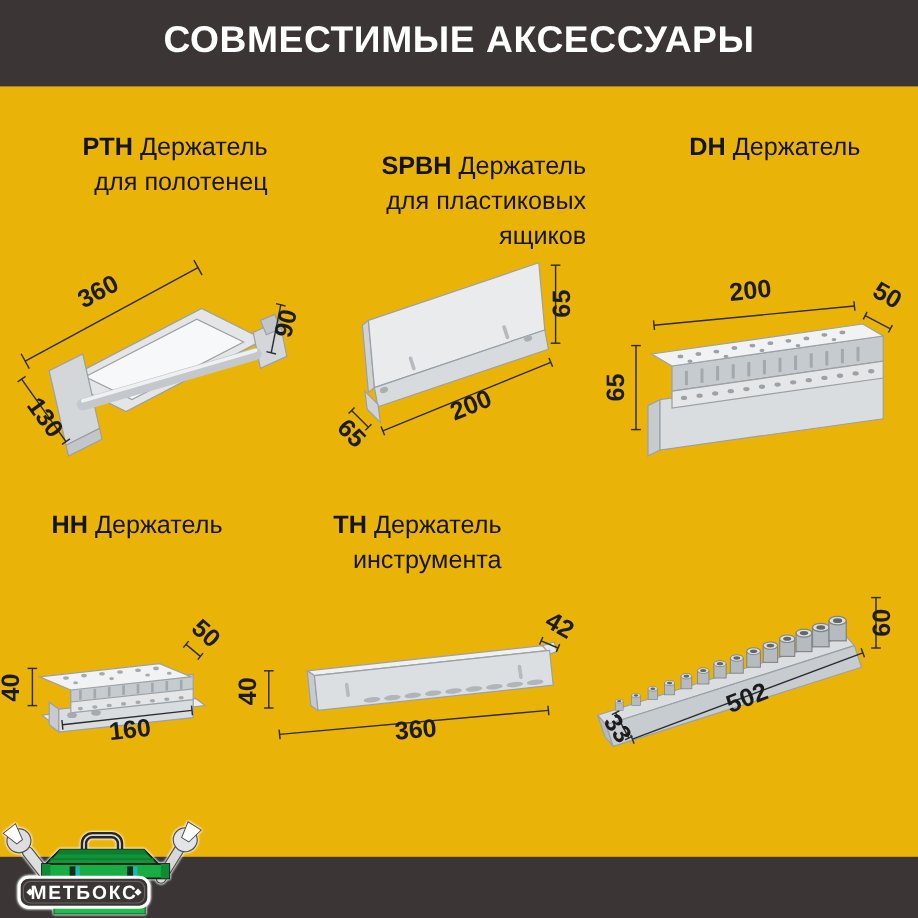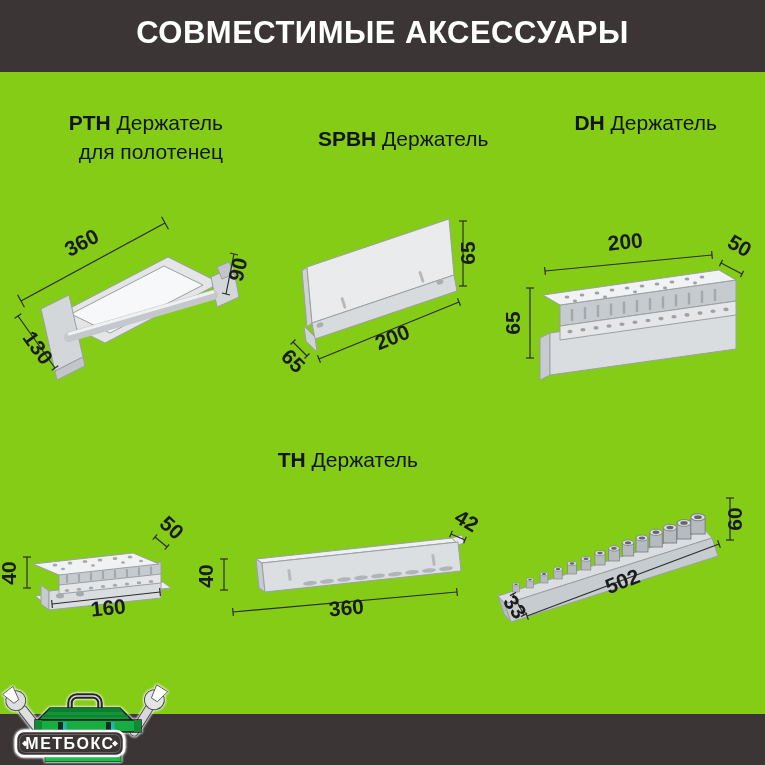--- a/index.html
+++ b/index.html
@@ -1,16 +1,16 @@
 <!DOCTYPE html>
 <html><head>
 <meta charset="utf-8">
 <style>
   html,body{margin:0;padding:0;background:#fff;}
-  .page{position:relative;width:765px;height:765px;background:#84cc16;overflow:hidden;
+  .page{position:relative;width:765px;height:765px;background:#eab308;overflow:hidden;
         font-family:"Liberation Sans","DejaVu Sans",sans-serif;}
   .bar{position:absolute;left:0;right:0;background:#3B3536;}
   .bar.top{top:0;height:72px;display:flex;align-items:center;justify-content:center;}
   .bar.bottom{top:714px;height:51px;}
   .title{color:#fff;font-weight:bold;font-size:31px;letter-spacing:0.5px;margin-top:-6px;}
   .heading{position:absolute;text-align:right;font-size:21px;line-height:29px;color:#141414;
            transform:translateX(-50%);}
   .heading .l1{display:block;white-space:nowrap;}
   .heading .l2{display:block;}
   .code{font-weight:bold;}
@@ -31,20 +31,21 @@
   <div class="bar top">
     <div class="title">СОВМЕСТИМЫЕ АКСЕССУАРЫ</div>
   </div>
 
   <div class="heading" style="left:128px;top:108px;width:190px">
     <span class="l1"><b class="code">PTH</b> <span>Держатель</span></span>
     <span class="l2">для полотенец</span>
   </div>
   <div class="heading" style="left:381px;top:124px;width:215px">
     <span class="l1"><b class="code">SPBH</b> <span>Держатель</span></span>
+    <span class="l2">для пластиковых ящиков</span>
   </div>
   <div class="heading" style="left:632px;top:108px;width:170px">
     <span class="l1"><b class="code">DH</b> <span>Держатель</span></span>
   </div>
 
   <svg class="fig" style="left:5px;top:205px" width="245" height="190" viewBox="0 0 245 190">
     <g class="part">
       <polygon points="48,112 163,52 215,78 100,138" fill="#e3e5e7"></polygon>
       <polygon points="66,109 159,61 198,80 105,128" fill="#f7f8f9"></polygon>
       <polygon points="36,104 64,90 78,152 50,166" fill="#d4d7da"></polygon>
@@ -161,23 +162,25 @@
       <line x1="18" y1="83" x2="18" y2="153"></line>
       <line x1="14" y1="83" x2="22" y2="83"></line>
       <line x1="14" y1="153" x2="22" y2="153"></line>
     </g>
     <text class="dim" x="114" y="44" text-anchor="middle" transform="rotate(-6 114 44)">200</text>
     <text class="dim" x="224" y="47" text-anchor="middle" transform="rotate(30 224 47)">50</text>
     <text class="dim" x="8" y="118" text-anchor="middle" transform="rotate(-90 8 118)">65</text>
   </svg>
 
   <div class="heading" style="left:98px;top:423px;width:175px">
-  </div>
-  <div class="heading" style="left:333px;top:445px;width:170px">
+    <span class="l1"><b class="code">HH</b> <span>Держатель</span></span>
+  </div>
+  <div class="heading" style="left:333px;top:423px;width:170px">
     <span class="l1"><b class="code">TH</b> <span>Держатель</span></span>
+    <span class="l2">инструмента</span>
   </div>
   <div class="heading" style="left:623px;top:423px;width:280px">
   </div>
 
   <svg class="fig" style="left:5px;top:495px" width="225" height="140" viewBox="0 0 225 140">
     <g class="part">
       <polygon points="30,101 158,87 166,93 38,107" fill="#eceef0"></polygon>
       <polygon points="36,90 44,96 44,115 36,109" fill="#c6cbcf"></polygon>
       <polygon points="44,96 156,84 156,103 44,115" fill="#dadde0"></polygon>
       <polygon points="54,78 156,67 156,80 54,91" fill="#c6cbcf"></polygon>

